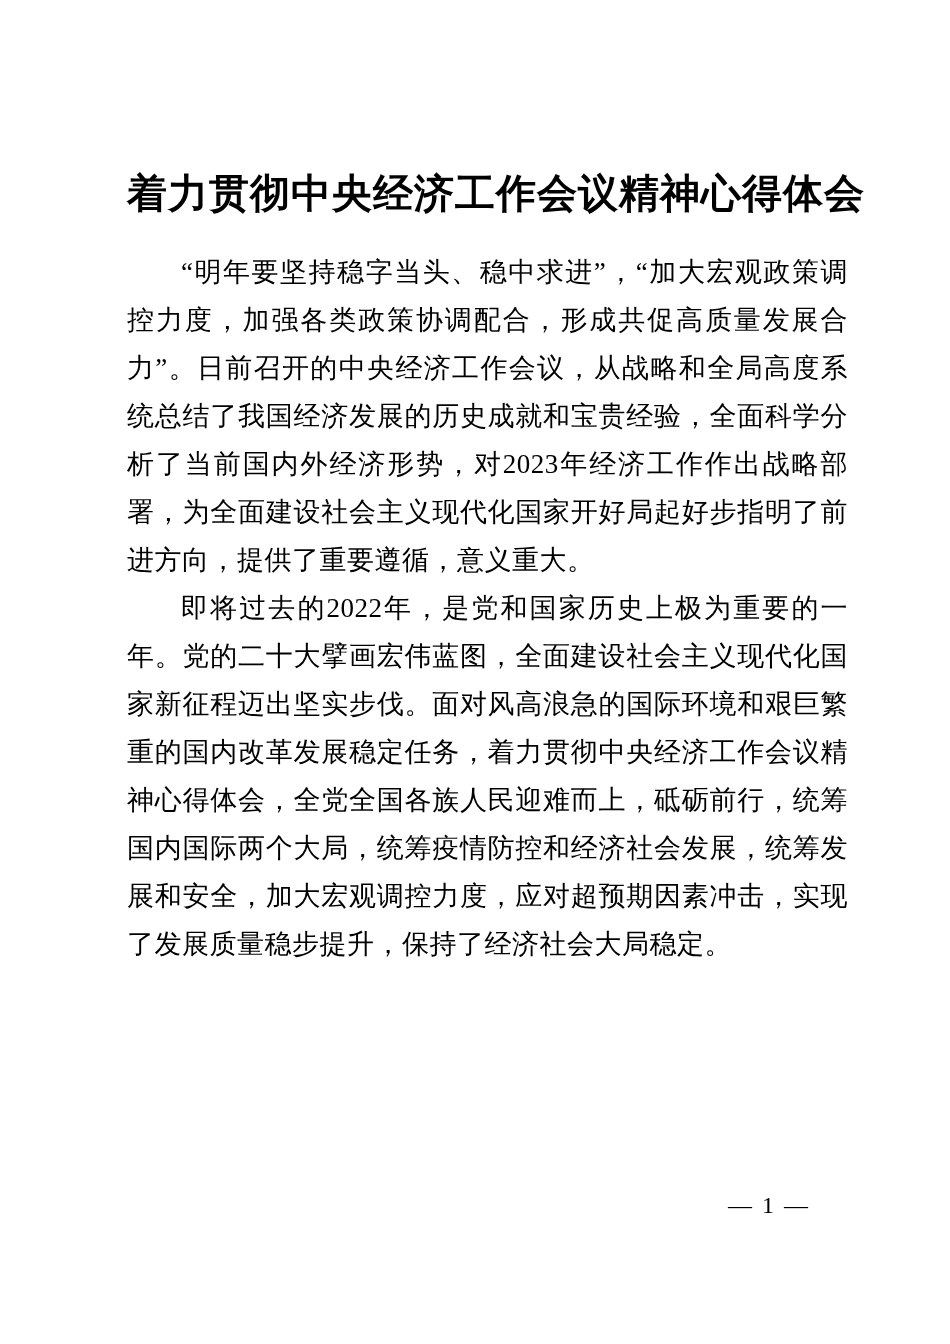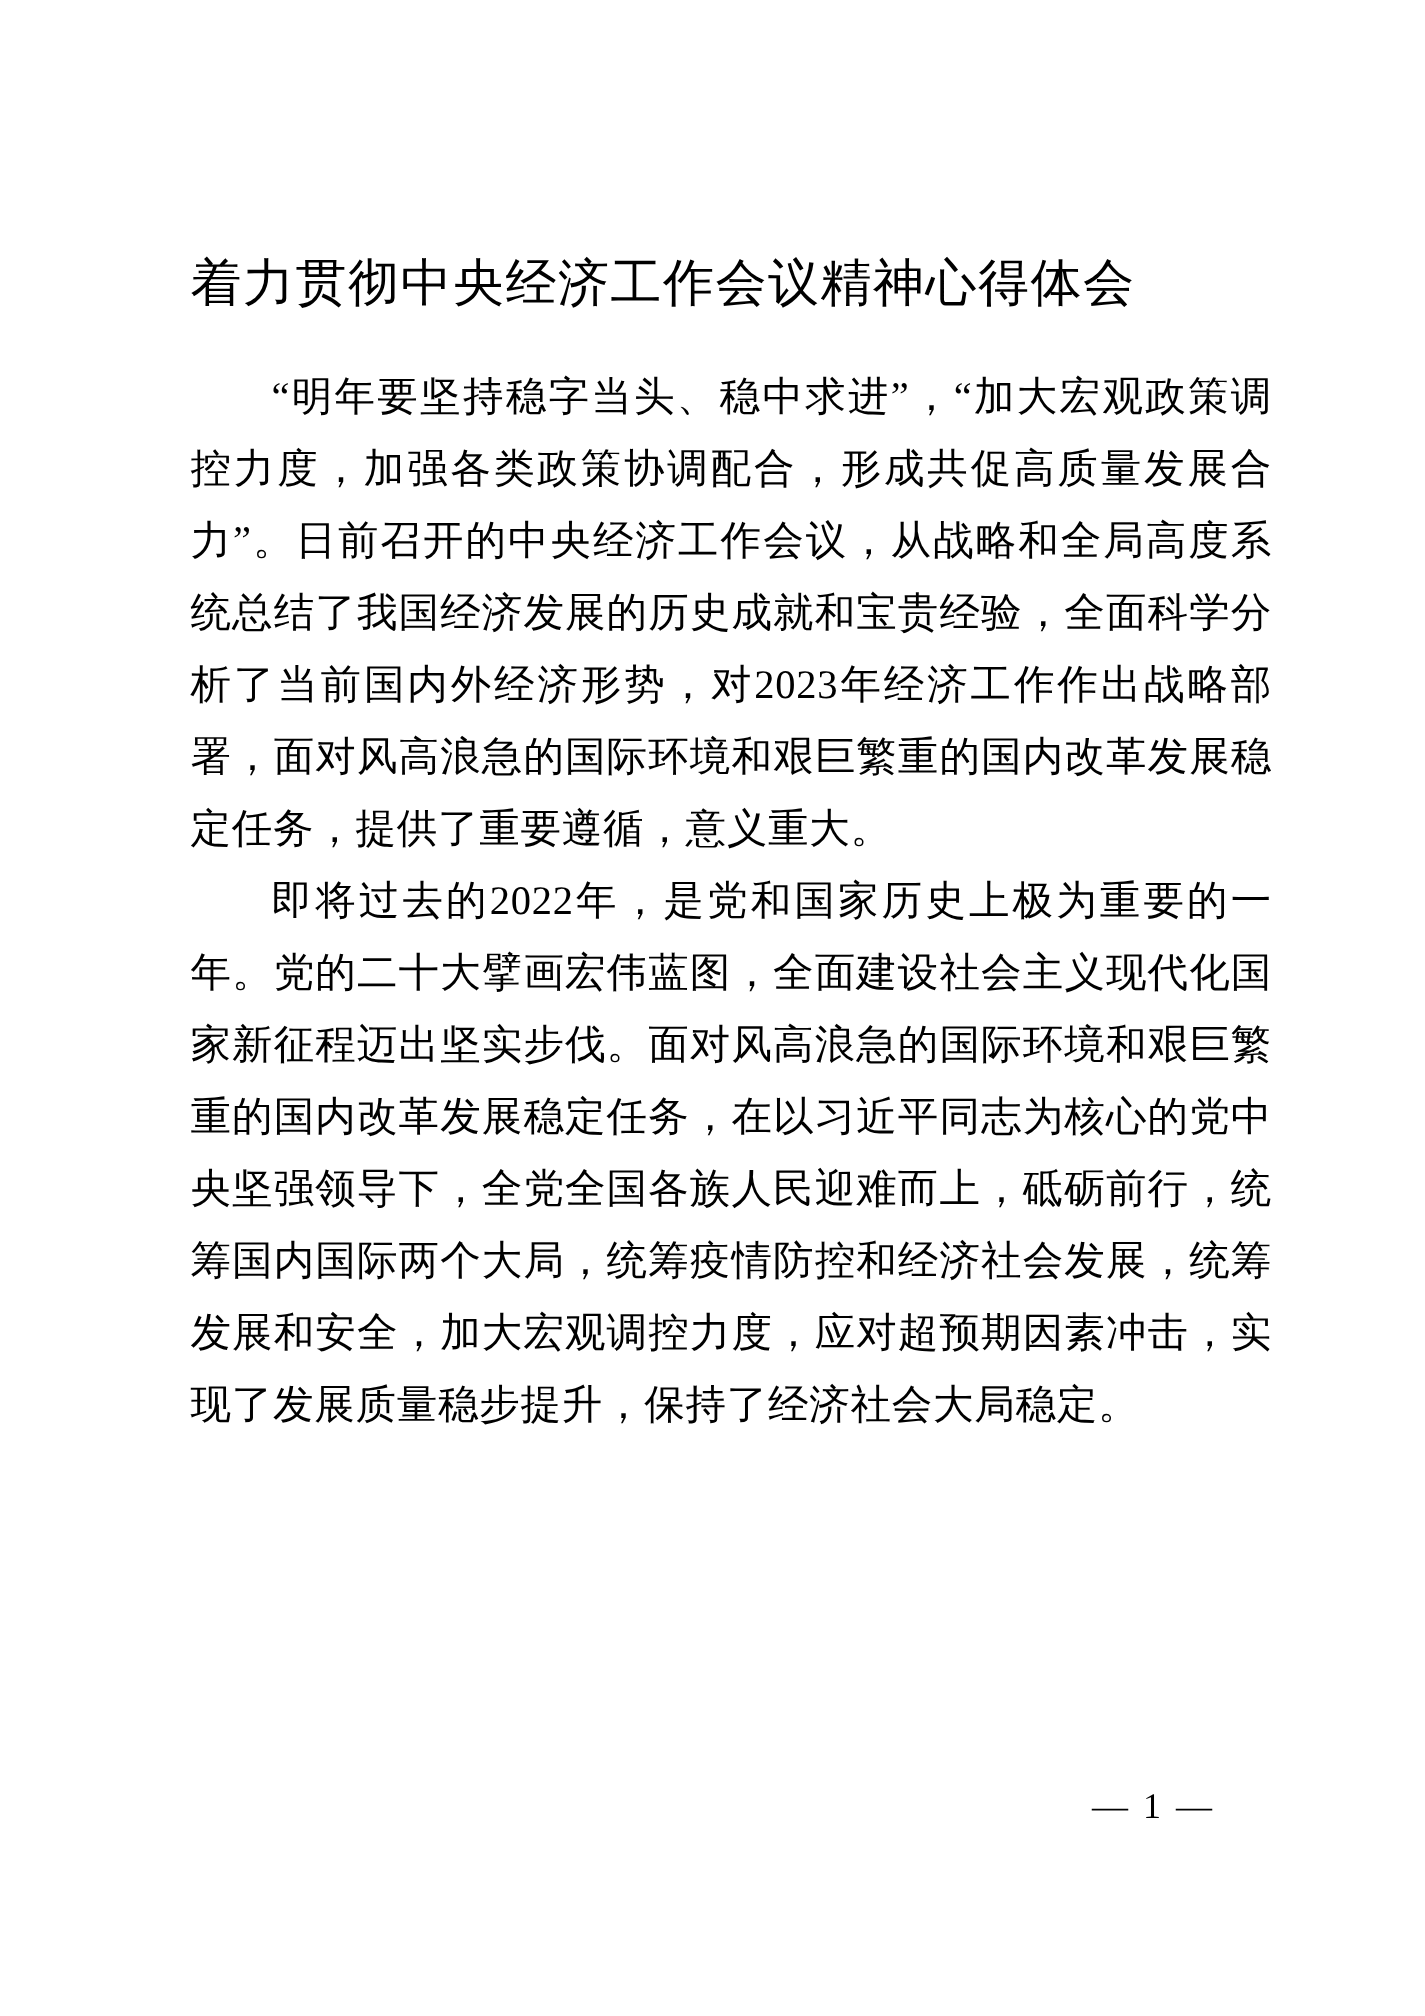--- a/index.html
+++ b/index.html
@@ -18,22 +18,22 @@
   .page {
     position: relative;
     width: 950px;
     height: 1344px;
     background: #ffffff;
     box-sizing: border-box;
     padding: 168px 102px 0 127px;
   }
   .doc-title {
     margin: 0 0 28px 0;
-    font-size: 34px;
-    font-weight: normal;
+    font-size: 40px;
+    font-weight: bold;
     text-align: left;
     letter-spacing: 1px;
     line-height: 1.3;
     white-space: nowrap;
   }
   .para {
     margin: 0;
     font-size: 27px;
     line-height: 48px;
     text-align: justify;
@@ -48,19 +48,19 @@
     font-size: 24px;
     letter-spacing: 2px;
   }
 </style>
 </head>
 <body>
 
 <div class="page">
   <h1 class="doc-title">着力贯彻中央经济工作会议精神心得体会</h1>
 
-  <p class="para">“明年要坚持稳字当头、稳中求进”，“加大宏观政策调控力度，加强各类政策协调配合，形成共促高质量发展合力”。日前召开的中央经济工作会议，从战略和全局高度系统总结了我国经济发展的历史成就和宝贵经验，全面科学分析了当前国内外经济形势，对2023年经济工作作出战略部署，面对风高浪急的国际环境和艰巨繁重的国内改革发展稳定任务，提供了重要遵循，意义重大。</p>
+  <p class="para">“明年要坚持稳字当头、稳中求进”，“加大宏观政策调控力度，加强各类政策协调配合，形成共促高质量发展合力”。日前召开的中央经济工作会议，从战略和全局高度系统总结了我国经济发展的历史成就和宝贵经验，全面科学分析了当前国内外经济形势，对2023年经济工作作出战略部署，为全面建设社会主义现代化国家开好局起好步指明了前进方向，提供了重要遵循，意义重大。</p>
 
-  <p class="para">即将过去的2022年，是党和国家历史上极为重要的一年。党的二十大擘画宏伟蓝图，全面建设社会主义现代化国家新征程迈出坚实步伐。面对风高浪急的国际环境和艰巨繁重的国内改革发展稳定任务，在以习近平同志为核心的党中央坚强领导下，全党全国各族人民迎难而上，砥砺前行，统筹国内国际两个大局，统筹疫情防控和经济社会发展，统筹发展和安全，加大宏观调控力度，应对超预期因素冲击，实现了发展质量稳步提升，保持了经济社会大局稳定。</p>
+  <p class="para">即将过去的2022年，是党和国家历史上极为重要的一年。党的二十大擘画宏伟蓝图，全面建设社会主义现代化国家新征程迈出坚实步伐。面对风高浪急的国际环境和艰巨繁重的国内改革发展稳定任务，着力贯彻中央经济工作会议精神心得体会，全党全国各族人民迎难而上，砥砺前行，统筹国内国际两个大局，统筹疫情防控和经济社会发展，统筹发展和安全，加大宏观调控力度，应对超预期因素冲击，实现了发展质量稳步提升，保持了经济社会大局稳定。</p>
 
 
   <div class="page-number">— 1 —</div>
 </div>
 
 </body></html>

